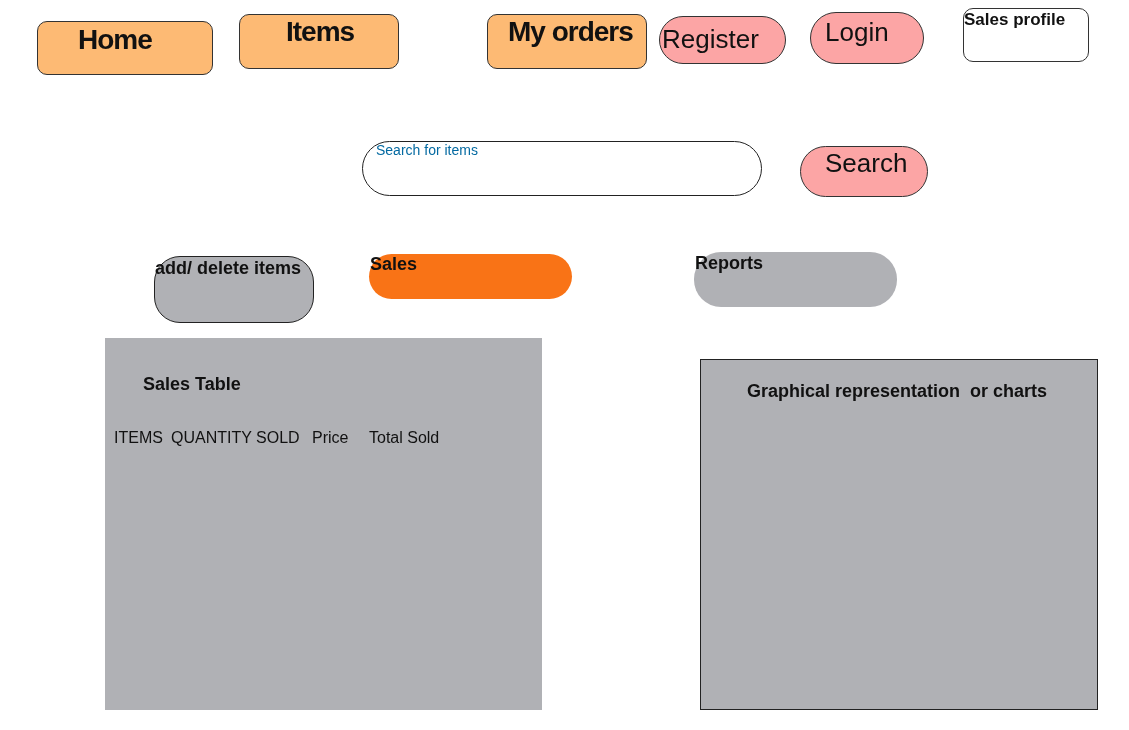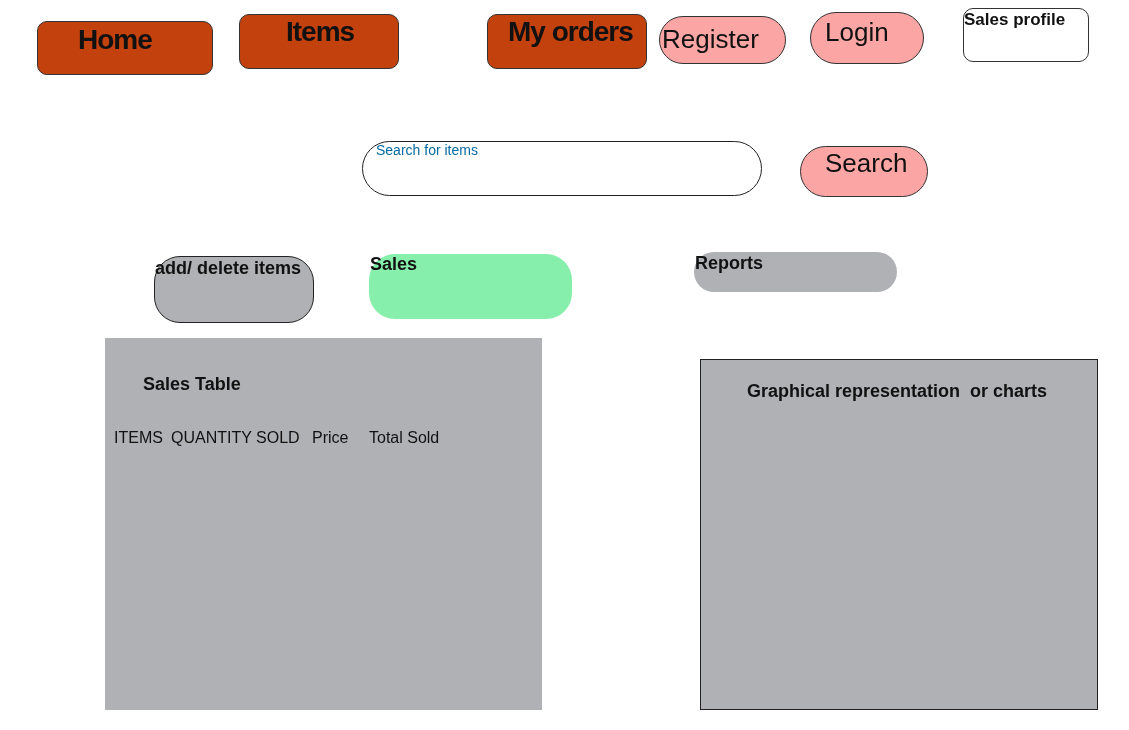--- a/index.html
+++ b/index.html
@@ -1,19 +1,19 @@
 <!DOCTYPE html>
 <html><head>
 <meta charset="utf-8">
 <style>
   html, body { margin:0; padding:0; }
   body { width:1129px; height:730px; background:#ffffff; position:relative; overflow:hidden;
          font-family:"Liberation Sans", "DejaVu Sans", sans-serif; color:#111; }
   .abs { position:absolute; box-sizing:border-box; }
-  .nav { border:1.5px solid #333; border-radius:10px; background:#c2410c; font-weight:bold;
+  .nav { border:1.5px solid #333; border-radius:10px; background:#fdba74; font-weight:bold;
          font-size:28px; letter-spacing:-1px; text-align:center; }
   .pill { border:1.5px solid #333; border-radius:26px; background:#fca5a5; font-size:26px; }
   .tab-label { font-weight:bold; font-size:18px; position:absolute; white-space:nowrap; }
   .panel { background:#b0b1b5;margin-left:32px; }
 </style>
 </head>
 <body>
 
 <div class="abs nav" style="left:37px;top:21px;width:176px;height:54px;">
   <span style="position:absolute;left:40px;top:2px;">Home</span>
@@ -37,24 +37,24 @@
 <div class="abs" style="left:362px;top:141px;width:400px;height:55px;border:1.5px solid #222;border-radius:28px;background:#fff;">
   <span style="position:absolute;left:13px;top:0px;font-size:14px;color:#0369a1;">Search for items</span>
 </div>
 <div class="abs pill" style="left:800px;top:146px;width:128px;height:51px;">
   <span style="position:absolute;left:24px;top:1px;">Search</span>
 </div>
 
 <div class="abs" style="left:154px;top:256px;width:160px;height:67px;border:1.5px solid #222;border-radius:26px;background:#b0b1b5;">
   <span class="tab-label" style="left:0px;top:1px;font-size:18px;">add/ delete items</span>
 </div>
-<div class="abs" style="left:369px;top:254px;width:203px;height:65px;border-radius:26px;background:#86efac;">
+<div class="abs" style="left:369px;top:254px;width:203px;height:45px;border-radius:26px;background:#f97316;">
   <span class="tab-label" style="left:1px;top:0px;">Sales</span>
 </div>
-<div class="abs" style="left:694px;top:252px;width:203px;height:40px;border-radius:27px;background:#b0b1b5;">
+<div class="abs" style="left:694px;top:252px;width:203px;height:55px;border-radius:27px;background:#b0b1b5;">
   <span class="tab-label" style="left:1px;top:1px;">Reports</span>
 </div>
 
 <div class="abs panel" style="left:73px;top:338px;width:437px;height:372px;">
   <span style="position:absolute;left:38px;top:36px;font-weight:bold;font-size:18px;">Sales Table</span>
   <div style="position:absolute;left:9px;top:91px;font-size:16px;white-space:nowrap;">
     <span style="position:absolute;left:0px;">ITEMS</span>
     <span style="position:absolute;left:57px;">QUANTITY SOLD</span>
     <span style="position:absolute;left:198px;">Price</span>
     <span style="position:absolute;left:255px;">Total Sold</span>

